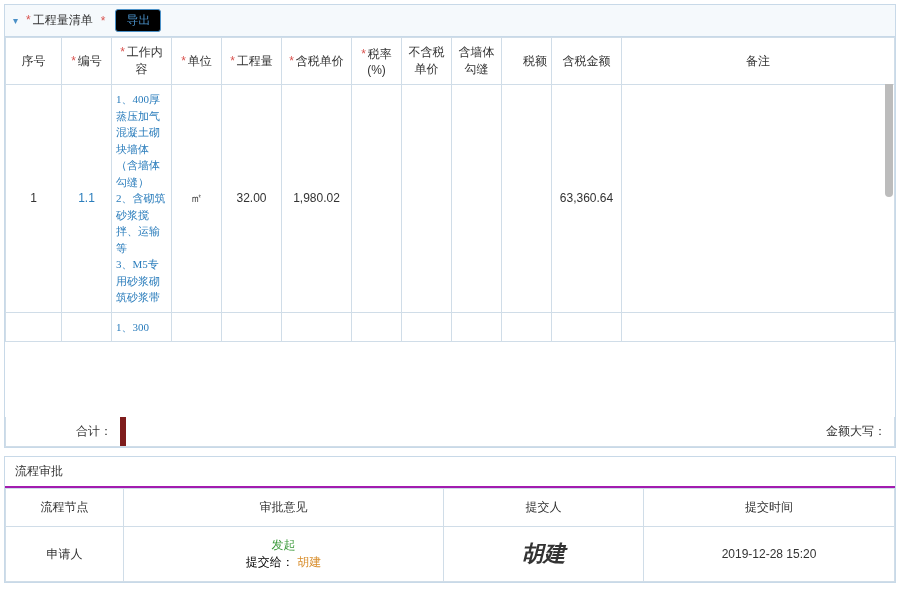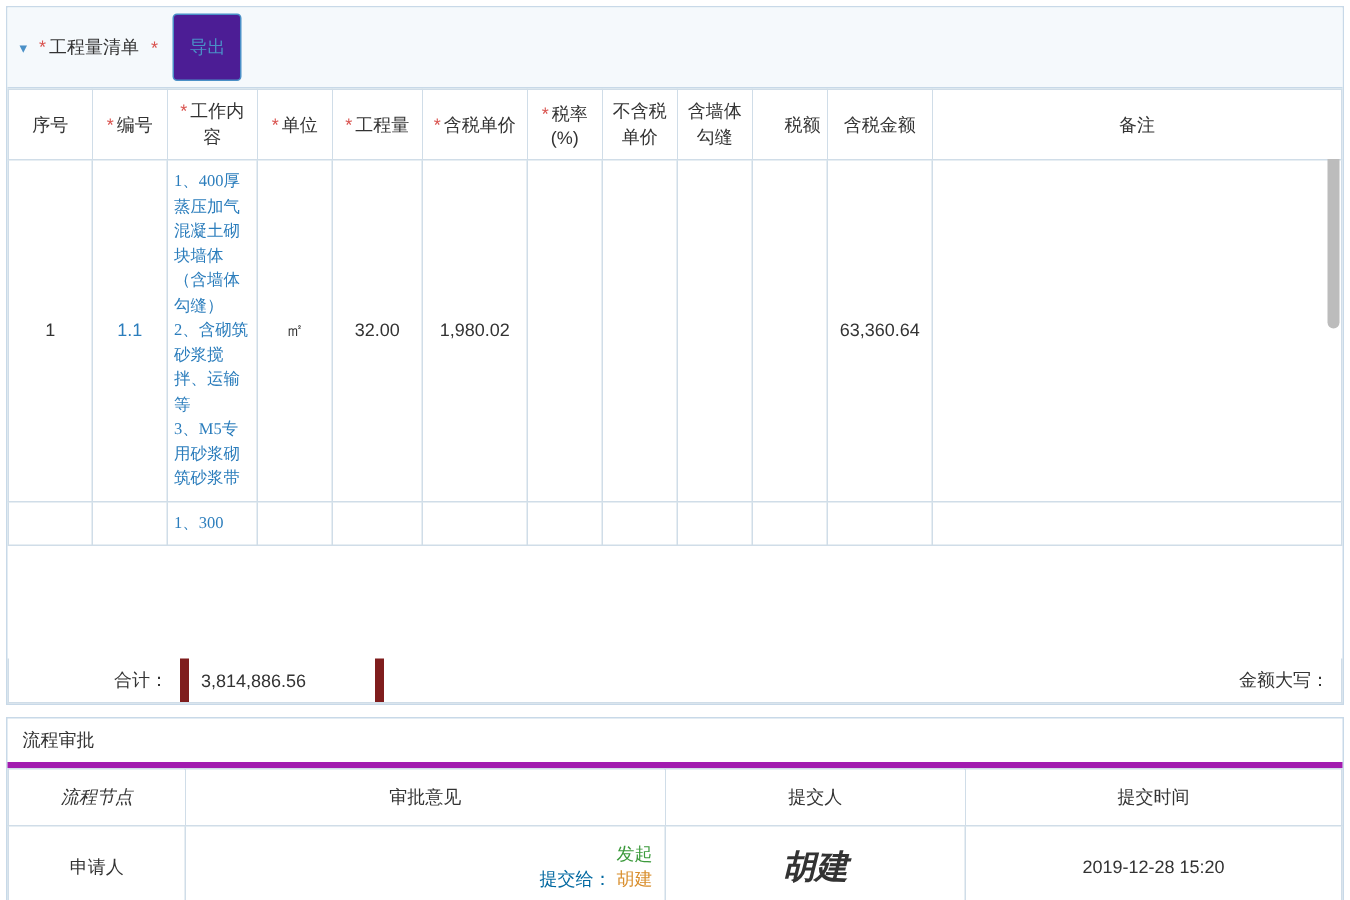--- a/index.html
+++ b/index.html
@@ -2,21 +2,21 @@
 <html><head>
 <meta charset="utf-8">
 <style>
 * { box-sizing: border-box; margin: 0; padding: 0; }
 body { font-family: "Microsoft YaHei", Arial, sans-serif; font-size: 12px; color: #333; background: #fff; }
 .panel { border: 1px solid #c8d9e8; margin: 4px; }
 .panel-header { background: #f5f9fc; border-bottom: 1px solid #c8d9e8; padding: 4px 8px; display: flex; align-items: center; gap: 8px; }
 .collapse-icon { color: #4a90c7; cursor: pointer; font-size: 10px; }
 .req-star { color: #d9534f; margin-right: 2px; }
 .panel-title { font-weight: normal; }
-.btn { display: inline-block; padding: 13px 10px; border: 1px solid #4a90c7; border-radius: 3px; color: #4a90c7; background: #4c1d95; cursor: pointer; font-size: 12px; }
+.btn { display: inline-block; padding: 2px 10px; border: 1px solid #4a90c7; border-radius: 3px; color: #4a90c7; background: #000000; cursor: pointer; font-size: 12px; }
 .table-wrap { position: relative; height: 380px; overflow: hidden; }
 .table-scroll { height: 100%; overflow-y: scroll; }
 table { width: 100%; border-collapse: collapse; table-layout: fixed; }
 th, td { border: 1px solid #d0dde8; padding: 6px 4px; text-align: center; vertical-align: middle; word-break: break-all; }
 th { background: #fff; font-weight: normal; color: #333; position: sticky; top: 0; z-index: 2; }
 .col-seq { width: 56px; }
 .col-num { width: 50px; text-align: center; }
 .col-content { width: 60px; }
 .col-unit { width: 50px; }
 .col-qty { width: 60px; }
@@ -29,29 +29,29 @@
 .col-remark { width: auto; }
 td.link { color: #2b7dbc; }
 .work-content { text-align: left; font-size: 11px; line-height: 1.5; font-family: Liberation Serif, serif; }
 .summary-row { display: flex; border: 1px solid #d0dde8; border-top: none; }
 .summary-row > div { border-right: 6px solid #7f1d1d; padding: 6px 8px; display: flex; align-items: center; }
 .summary-row > div:last-child { border-right: none; flex: 1; }
 .sum-label { width: 120px; justify-content: flex-end; }
 .sum-val { width: 130px; }
 .sum-label2 { width: 100px; justify-content: flex-end; }
 .approval-panel { margin-top: 8px; }
-.approval-header { padding: 6px 10px; border-bottom: 4px solid #a21caf; }
+.approval-header { padding: 6px 10px; border-bottom: 2px solid #a21caf; }
 .approval-table th, .approval-table td { padding: 10px 8px; }
-.approval-table .col-node { width: 118px; font-style: italic; }
+.approval-table .col-node { width: 118px; }
 .approval-table .col-opinion { width: 320px; }
 .approval-table .col-submitter { width: 200px; }
 .approval-table .col-time { width: auto; }
-.opinion-cell { text-align: right; }
+.opinion-cell { text-align: center; }
 .action-green { color: #3c9a3c; }
-.submit-to { color: #0369a1; }
+.submit-to { color: #000000; }
 .submit-name { color: #d98f2e; }
 .signature { font-family: cursive; font-size: 22px; font-weight: bold; font-style: italic; }
 .watermark { position: absolute; right: 12px; bottom: -36px; color: #cfcfcf; font-size: 14px; pointer-events: none; display: flex; align-items: center; gap: 4px; }
 .watermark .logo { width: 14px; height: 14px; border: 2px solid #e8a33c; border-radius: 50% 50% 50% 0; transform: rotate(-30deg); display: inline-block; }
 .scrollbar-thumb { position: absolute; right: 2px; top: 40px; width: 8px; height: 120px; background: #bcbcbc; border-radius: 4px; }
 </style>
 </head>
 <body>
 
 <div class="panel">
@@ -113,21 +113,20 @@
               <td></td>
           </tr>
         </tbody>
       </table>
     </div>
     <div class="scrollbar-thumb"></div>
   </div>
 
   <div class="summary-row">
     <div class="sum-label">合计：</div>
-    <div class="sum-val">3,814,886.56</div>
     <div class="sum-label2">金额大写：</div>
   </div>
 </div>
 
 <div class="panel approval-panel" style="position:relative">
   <div class="approval-header">流程审批</div>
   <table class="approval-table">
     <thead>
       <tr>
         <th class="col-node">流程节点</th>

